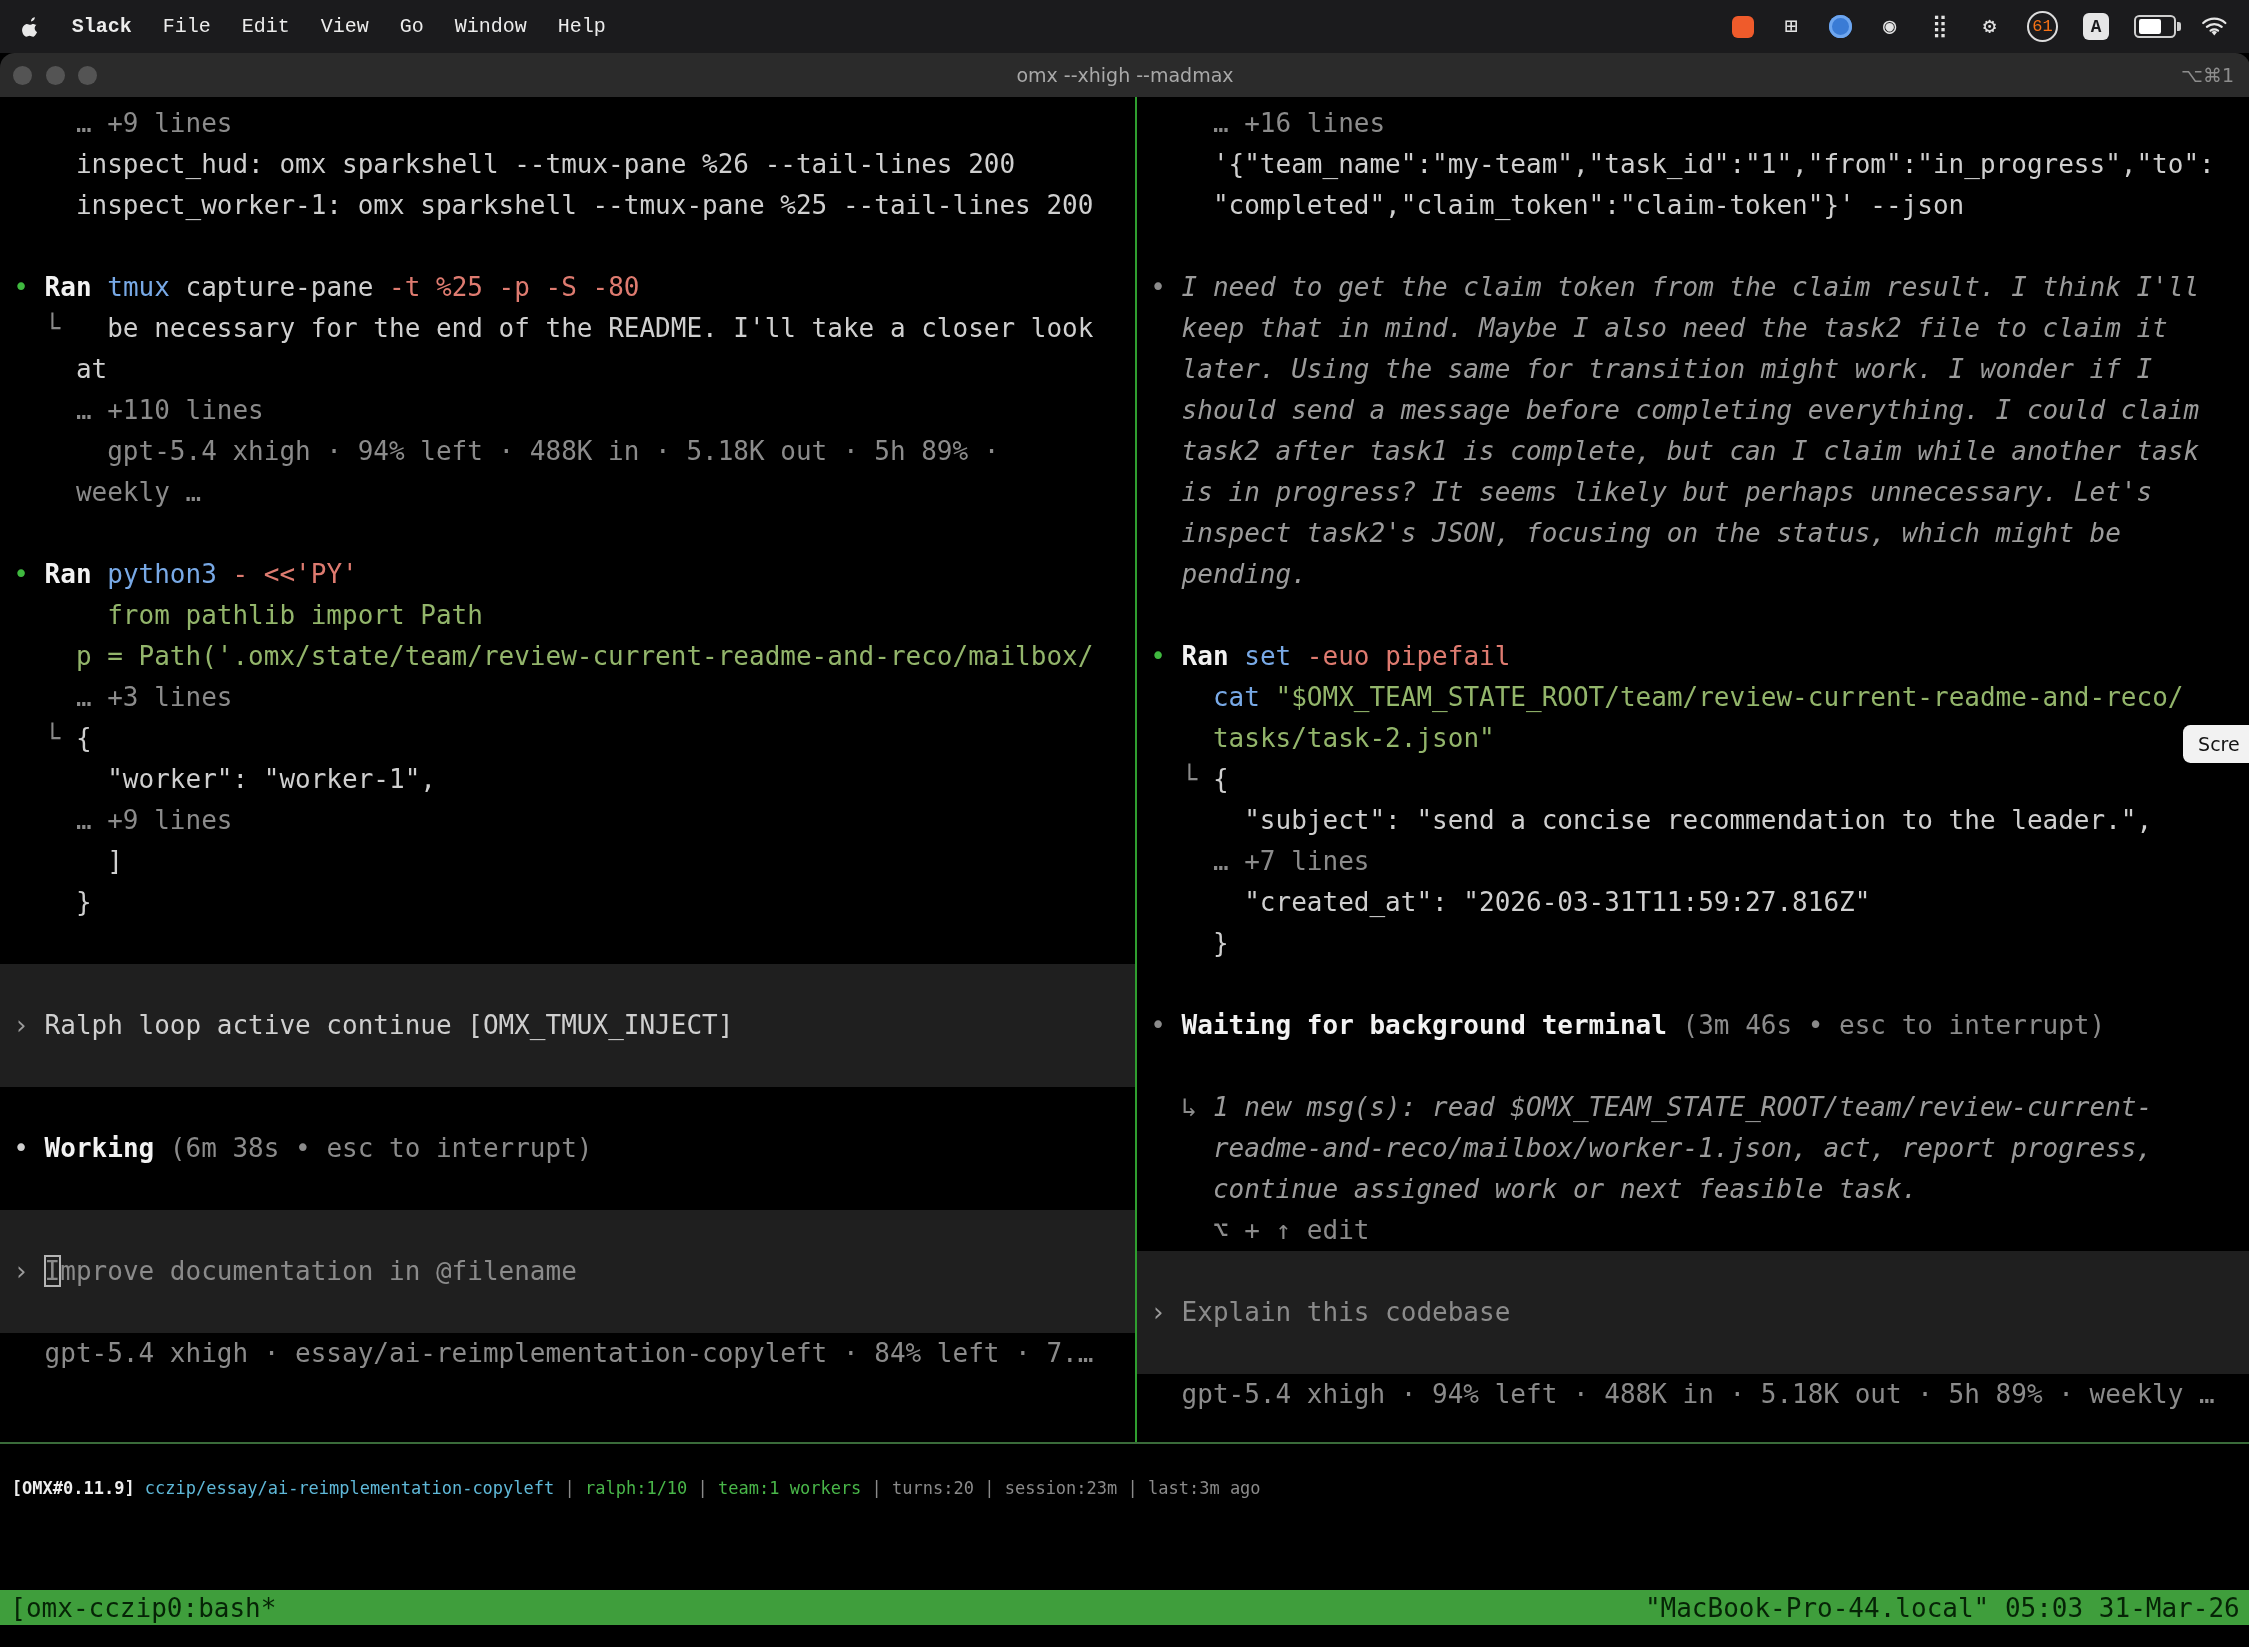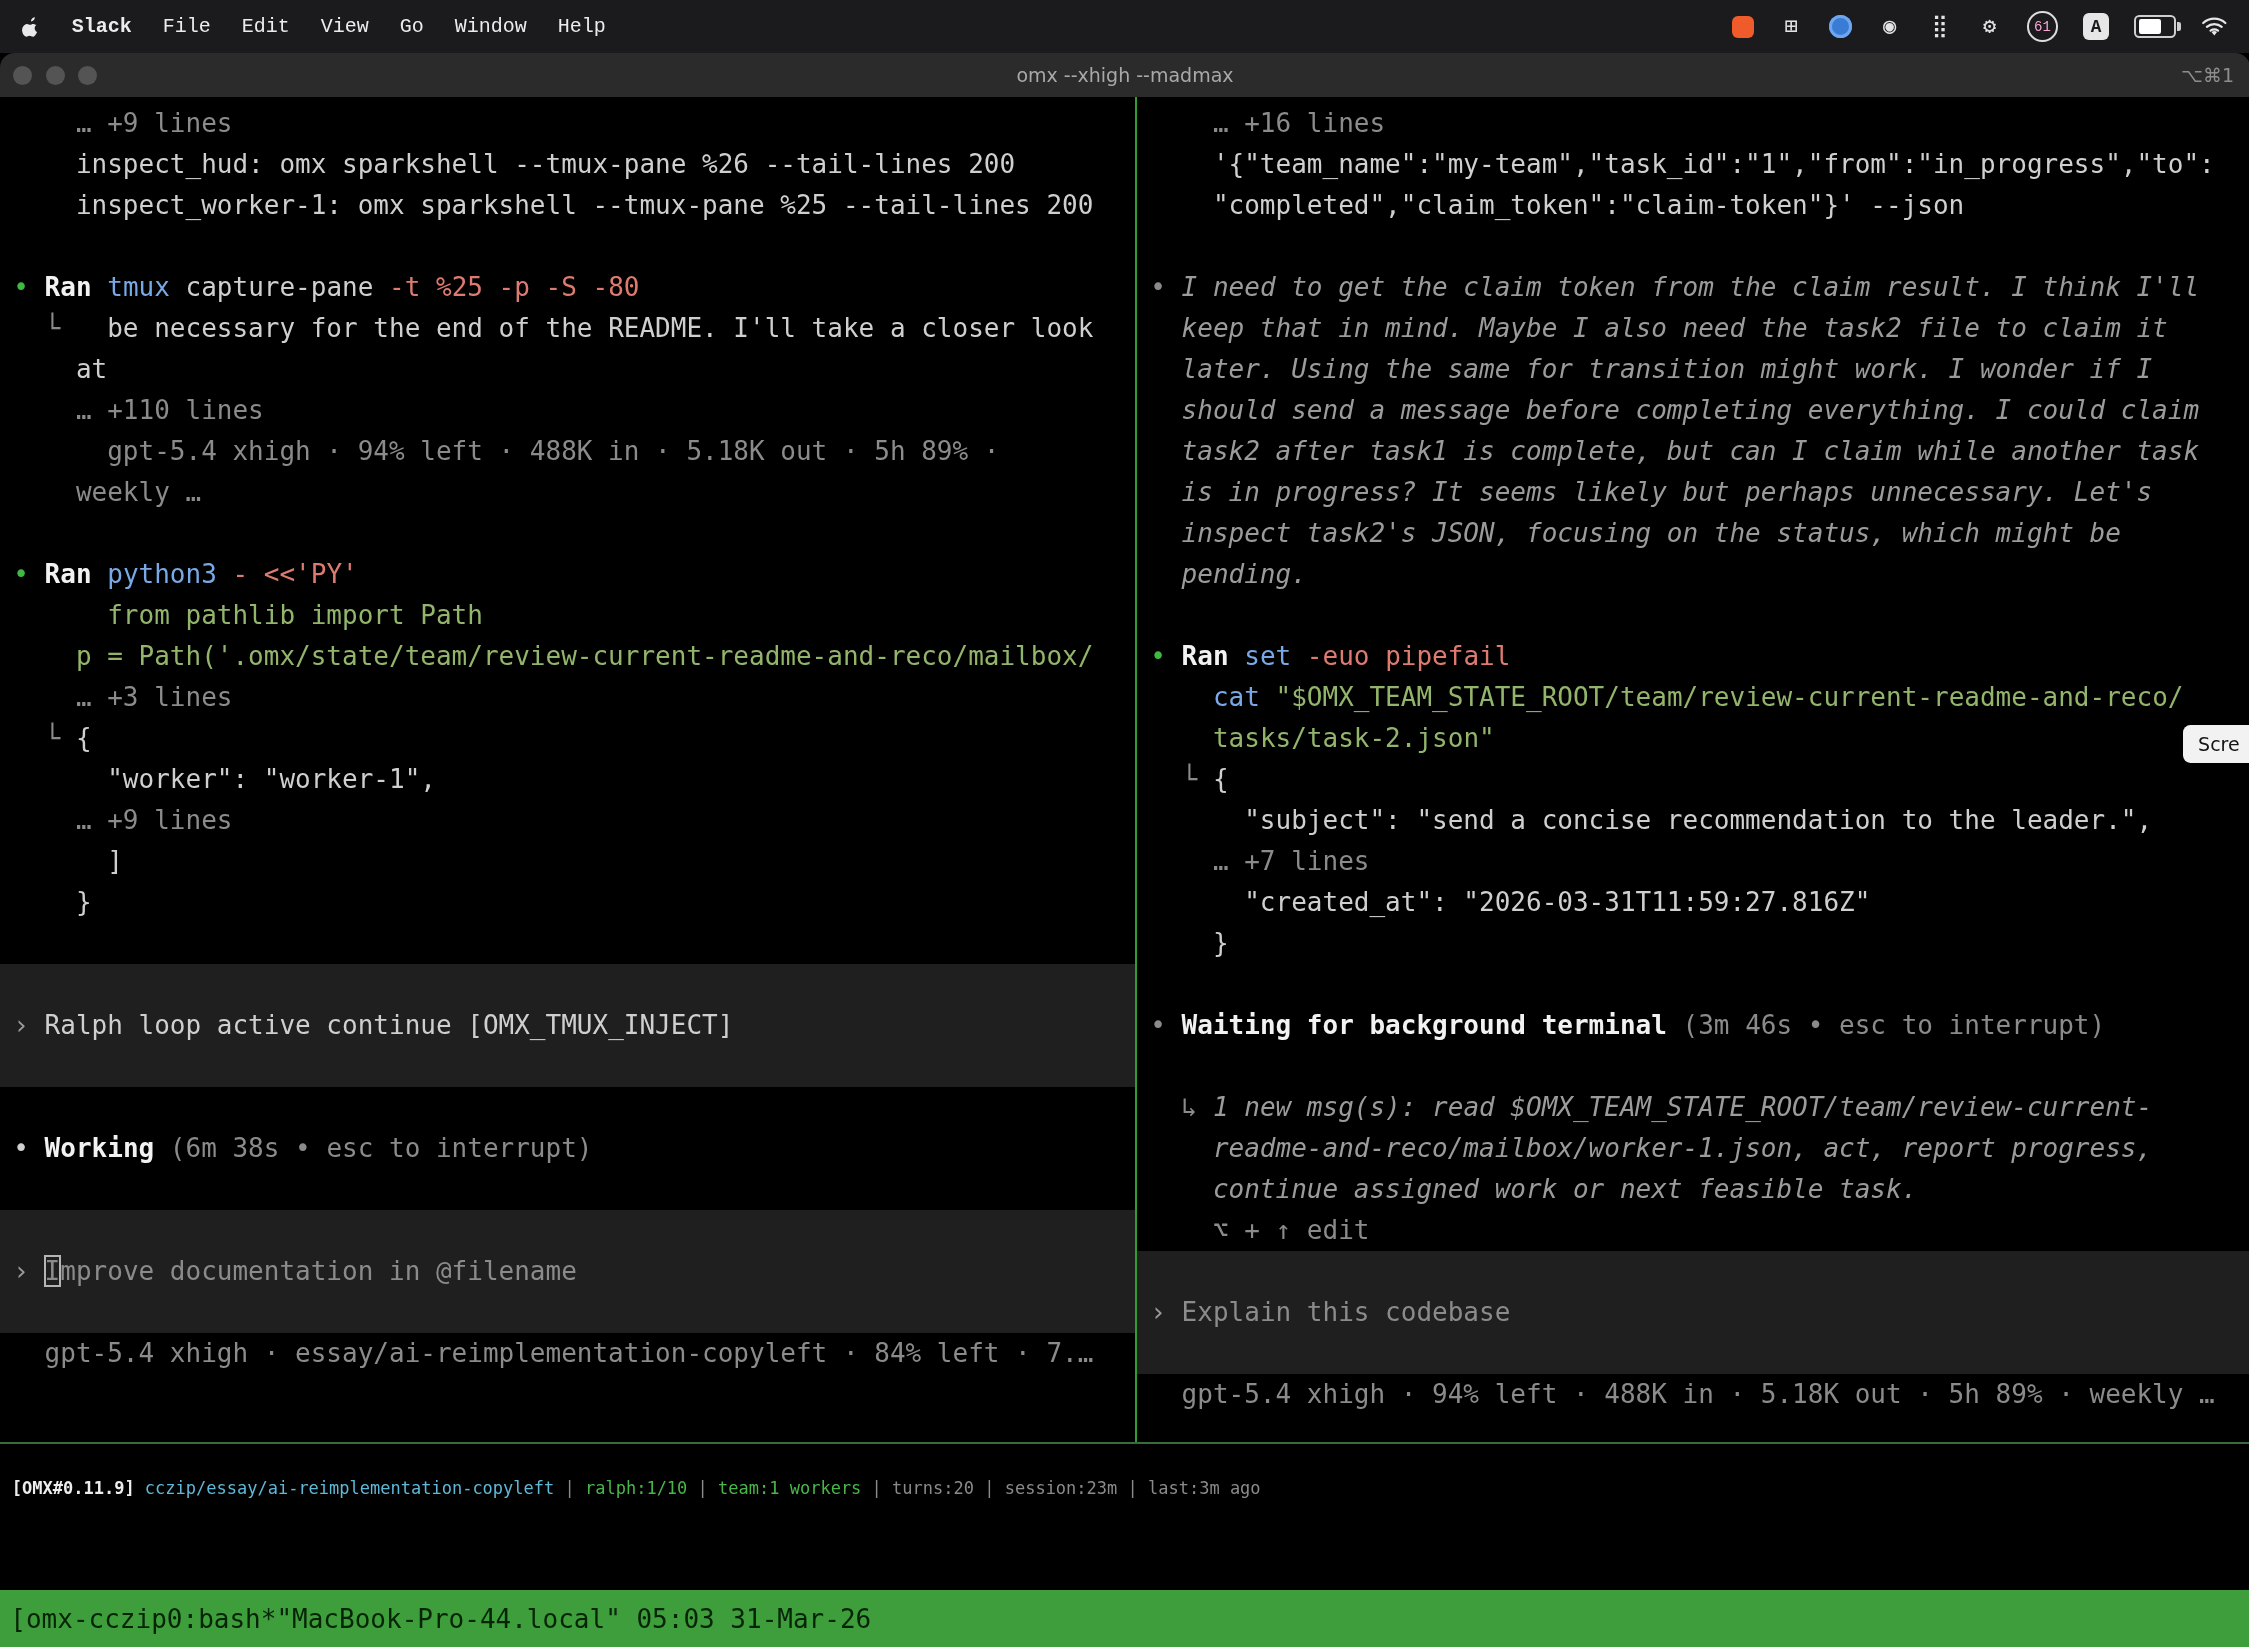--- a/index.html
+++ b/index.html
@@ -7,21 +7,21 @@
 
   
   .menubar{position:absolute;top:0;left:0;width:2250px;height:53px;background:#1b1b1d;display:flex;align-items:center;padding:0 22px;box-sizing:border-box;color:#ececec;font-family:Liberation Mono, monospace;font-size:20px;}
   .apple-logo{display:inline-flex;align-items:center;margin-right:32px;}
   .menu-item{margin-right:31px;cursor:default;}
   .menu-item.first{font-weight:bold;}
   .menu-right{margin-left:auto;display:flex;align-items:center;gap:25px;}
   .ic{display:inline-flex;align-items:center;justify-content:center;color:#e3e3e3;font-size:22px;min-width:25px;height:29.5px;}
   .ic.rec{width:22px;height:22px;min-width:22px;background:#ef5b2b;border-radius:5.9px;}
   .ic.bluedot{width:23.6px;height:23.6px;min-width:23.6px;background:#3a7bd5;border-radius:50%;box-shadow:inset 0 0 0 3px #6ea6ef;}
-  .ic.badge{width:26.6px;height:26.6px;min-width:26.6px;border:2.2px solid #dcdcdc;border-radius:50%;font-size:14px;color:#f9a8d4;}
+  .ic.badge{width:26.6px;height:26.6px;min-width:26.6px;border:2.2px solid #dcdcdc;border-radius:50%;font-size:17px;color:#f97316;}
   .ic.abox{width:26.6px;height:26.6px;min-width:26.6px;background:#e6e6e6;color:#1b1b1d;border-radius:5.9px;font-size:17.7px;font-weight:bold;}
   .ic.battery{position:relative;width:38px;height:19px;min-width:38px;border:2.2px solid #cfcfcf;border-radius:5.2px;}
   .bfill{position:absolute;left:2.2px;top:2.2px;bottom:2.2px;width:22px;background:#fff;border-radius:2.2px;}
   .bnub{position:absolute;right:-6.6px;top:5.2px;width:3.7px;height:8.9px;background:#cfcfcf;border-radius:0 2.2px 2.2px 0;}
 
   
   .window{position:absolute;top:53px;left:0;width:2250px;height:1594px;background:#000;border-radius:14.8px 14.8px 0 0;overflow:hidden;}
   .titlebar{position:absolute;top:0;left:0;width:100%;height:44px;background:#2b2b2b;border-bottom:0.7px solid #161616;}
   .traffic{position:absolute;left:13.3px;top:12.5px;display:flex;gap:13.3px;}
   .tl{width:19px;height:19px;border-radius:50%;background:#545454;}
@@ -54,21 +54,21 @@
   .toast{position:absolute;top:672px;right:0;background:#f2f2f2;color:#141414;font-family:"DejaVu Sans",sans-serif;font-size:19px;padding:8px 10.3px 8px 14.8px;border-radius:7.4px 0 0 7.4px;box-shadow:0 1.5px 7.4px rgba(0,0,0,.6);}
 
   
   .statusline{position:absolute;top:1391px;left:0;width:100%;height:145px;background:#000;padding:34px 0 0 11.8px;box-sizing:border-box;font-size:17px;white-space:pre;}
   .s-bold{color:#ededed;font-weight:bold;}
   .s-cyan{color:#5fb8d8;}
   .s-green{color:#49b649;}
   .s-dim{color:#8a8a8a;}
 
   
-  .tmuxbar{position:absolute;top:1537px;left:0;width:100%;height:58px;background:#3f9e3c;color:#062406;display:flex;align-items:center;padding:0 10.3px;box-sizing:border-box;font-size:26px;white-space:pre;}
+  .tmuxbar{position:absolute;top:1537px;left:0;width:100%;height:35px;background:#3f9e3c;color:#062406;display:flex;justify-content:space-between;align-items:center;padding:0 10.3px;box-sizing:border-box;font-size:26px;white-space:pre;}
 </style>
 </head>
 <body>
 
 <div class="screen">
 
   <div class="menubar">
     <span class="apple-logo">
       <svg width="17.7" height="20.7" viewBox="0 0 17 20">
           <path fill="#e8e8e8" d="M8.7 5.3c.9 0 2-.6 2.7-1.4.6-.7 1-1.7.9-2.7-.9 0-2 .6-2.7 1.4-.6.7-1.1 1.7-.9 2.7zm4.2 3.1c-1.5-.9-2.8-.5-3.7-.2-.5.2-1 .3-1.3.3-.4 0-.9-.2-1.4-.4-.8-.3-1.7-.6-2.8-.2C2 8.6 0 10.5 0 13.6c0 3.4 2.5 6.4 4 6.4.6 0 1.1-.2 1.6-.4.5-.2 1-.4 1.7-.4s1.1.2 1.6.4c.5.2 1 .4 1.7.4 1.6 0 3.3-2.7 3.9-4.6-1.2-.5-2.3-1.9-2.3-3.6 0-1.5.8-2.7 1.7-3.4z"></path>

